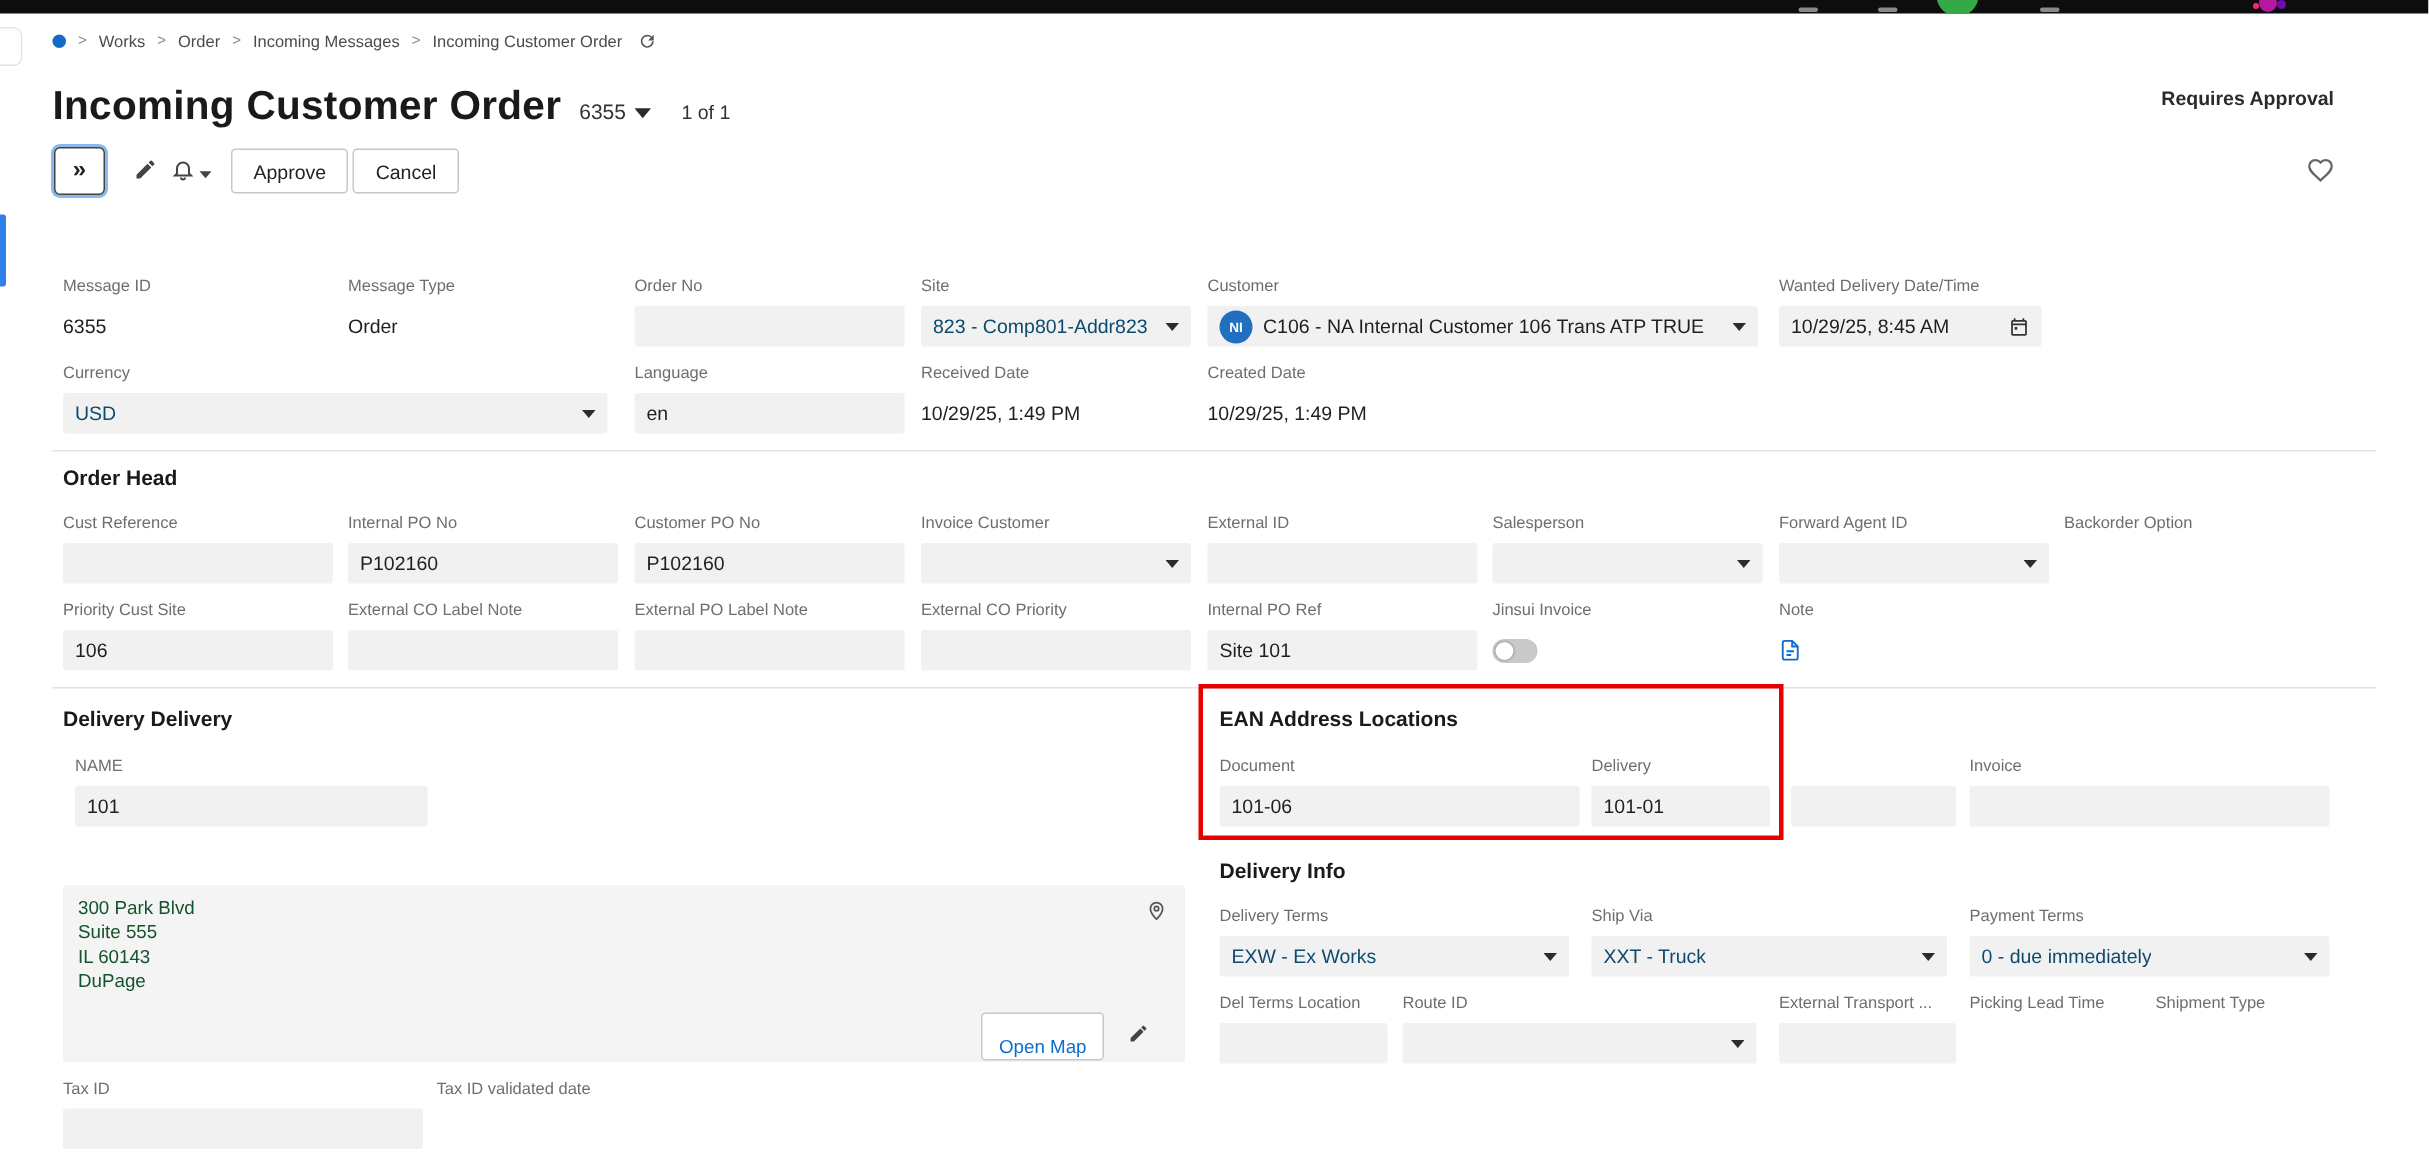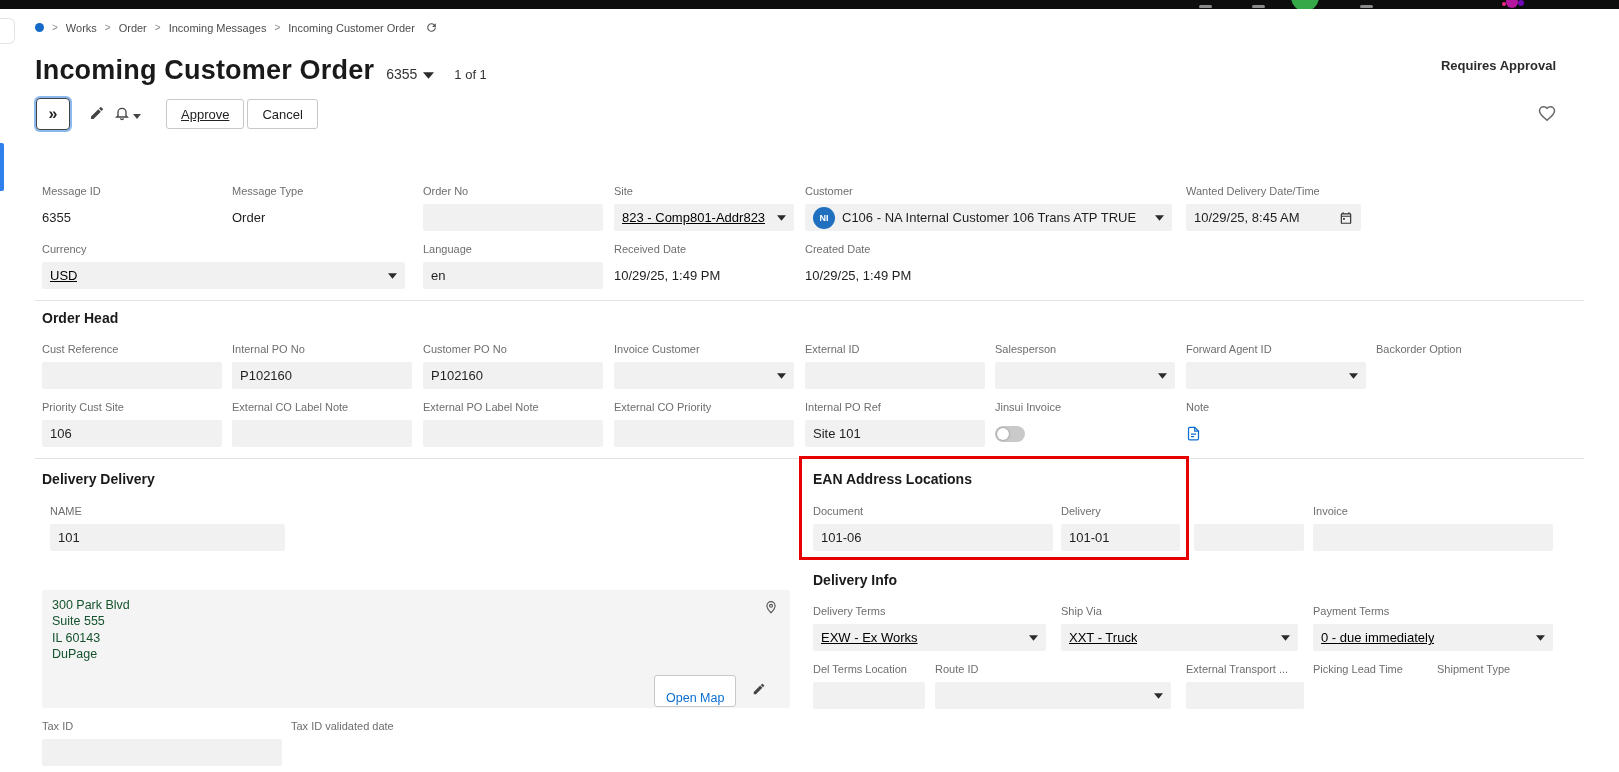--- a/index.html
+++ b/index.html
@@ -32,33 +32,33 @@
   .status-text { position:absolute; right:63px; top:58px; font-size:13px; font-weight:600; color:#2b2b2b; }
   
   .toolbar { position:absolute; left:36px; top:98px; display:flex; align-items:center; }
   .expandbtn { width:34px; height:32px; background:#fff; border:1px solid #444; border-radius:4px;
                box-shadow:0 0 0 2px #8ab8ef; display:flex; align-items:center; justify-content:center; cursor:pointer; }
   .expandbtn span { font-size:16px; font-weight:700; color:#222; line-height:1; }
   .iconbtn { width:30px; height:30px; background:transparent; border:none; display:flex; align-items:center; justify-content:center; gap:3px; cursor:pointer; }
   .iconbtn.first { margin-left:12px; }
   .btn { height:30px; padding:0 14px; background:#fff; border:1px solid #c8c8c8; border-radius:3px; font-size:13px; color:#222;
          display:flex; align-items:center; cursor:pointer; font-family:inherit; }
-  .btn.approve { margin-left:24px;text-decoration:underline; }
+  .btn.approve { margin-left:12px; }
   .btn.cancel { margin-left:3px; }
   .fav { position:absolute; left:1538px; top:105px; cursor:pointer; }
   
   .divider { position:absolute; left:35px; width:1549px; height:1px; background:#e2e2e2; }
   .sec-title { position:absolute; font-size:14px; font-weight:700; color:#1a1a1a; white-space:nowrap; }
   .field { position:absolute; }
   .flabel { font-size:11px; color:#6e6e6e; margin-bottom:6px; min-height:13px; line-height:13px;
             white-space:nowrap; overflow:hidden; text-overflow:ellipsis; }
   .ctrl { height:27px; display:flex; align-items:center; gap:7px; font-size:13px; color:#1f1f1f; }
   .ctrl.input { background:#f1f1f1; border-radius:2px; padding:0 8px; }
   .ctrl .val { white-space:nowrap; overflow:hidden; text-overflow:ellipsis; }
-  .ctrl.link .val { color:#000000;text-decoration:underline; }
+  .ctrl.link .val { color:#0c4a6e; }
   .caret { margin-left:auto; flex:none; display:flex; align-items:center; }
   .icon-right { margin-left:auto; flex:none; display:flex; align-items:center; }
   .avatar { flex:none; width:22px; height:22px; border-radius:50%; background:#2170c0; color:#fff; font-size:9px; font-weight:700;
             display:flex; align-items:center; justify-content:center; }
   .toggle { width:30px; height:16px; border-radius:9px; background:#c9c9c9; position:relative; display:inline-block; cursor:pointer; }
   .toggle .knob { position:absolute; left:2px; top:2px; width:12px; height:12px; border-radius:50%; background:#fff; box-shadow:0 0 2px rgba(0,0,0,.45); }
   .notebtn { background:none; border:none; padding:0; cursor:pointer; display:flex; }
   
   .address-box { position:absolute; left:42px; top:590px; width:748px; height:118px; background:#f4f4f4; border-radius:2px; padding:7px 10px; }
   .addr-line { font-size:12.5px; color:#14532d; line-height:16.4px; }

